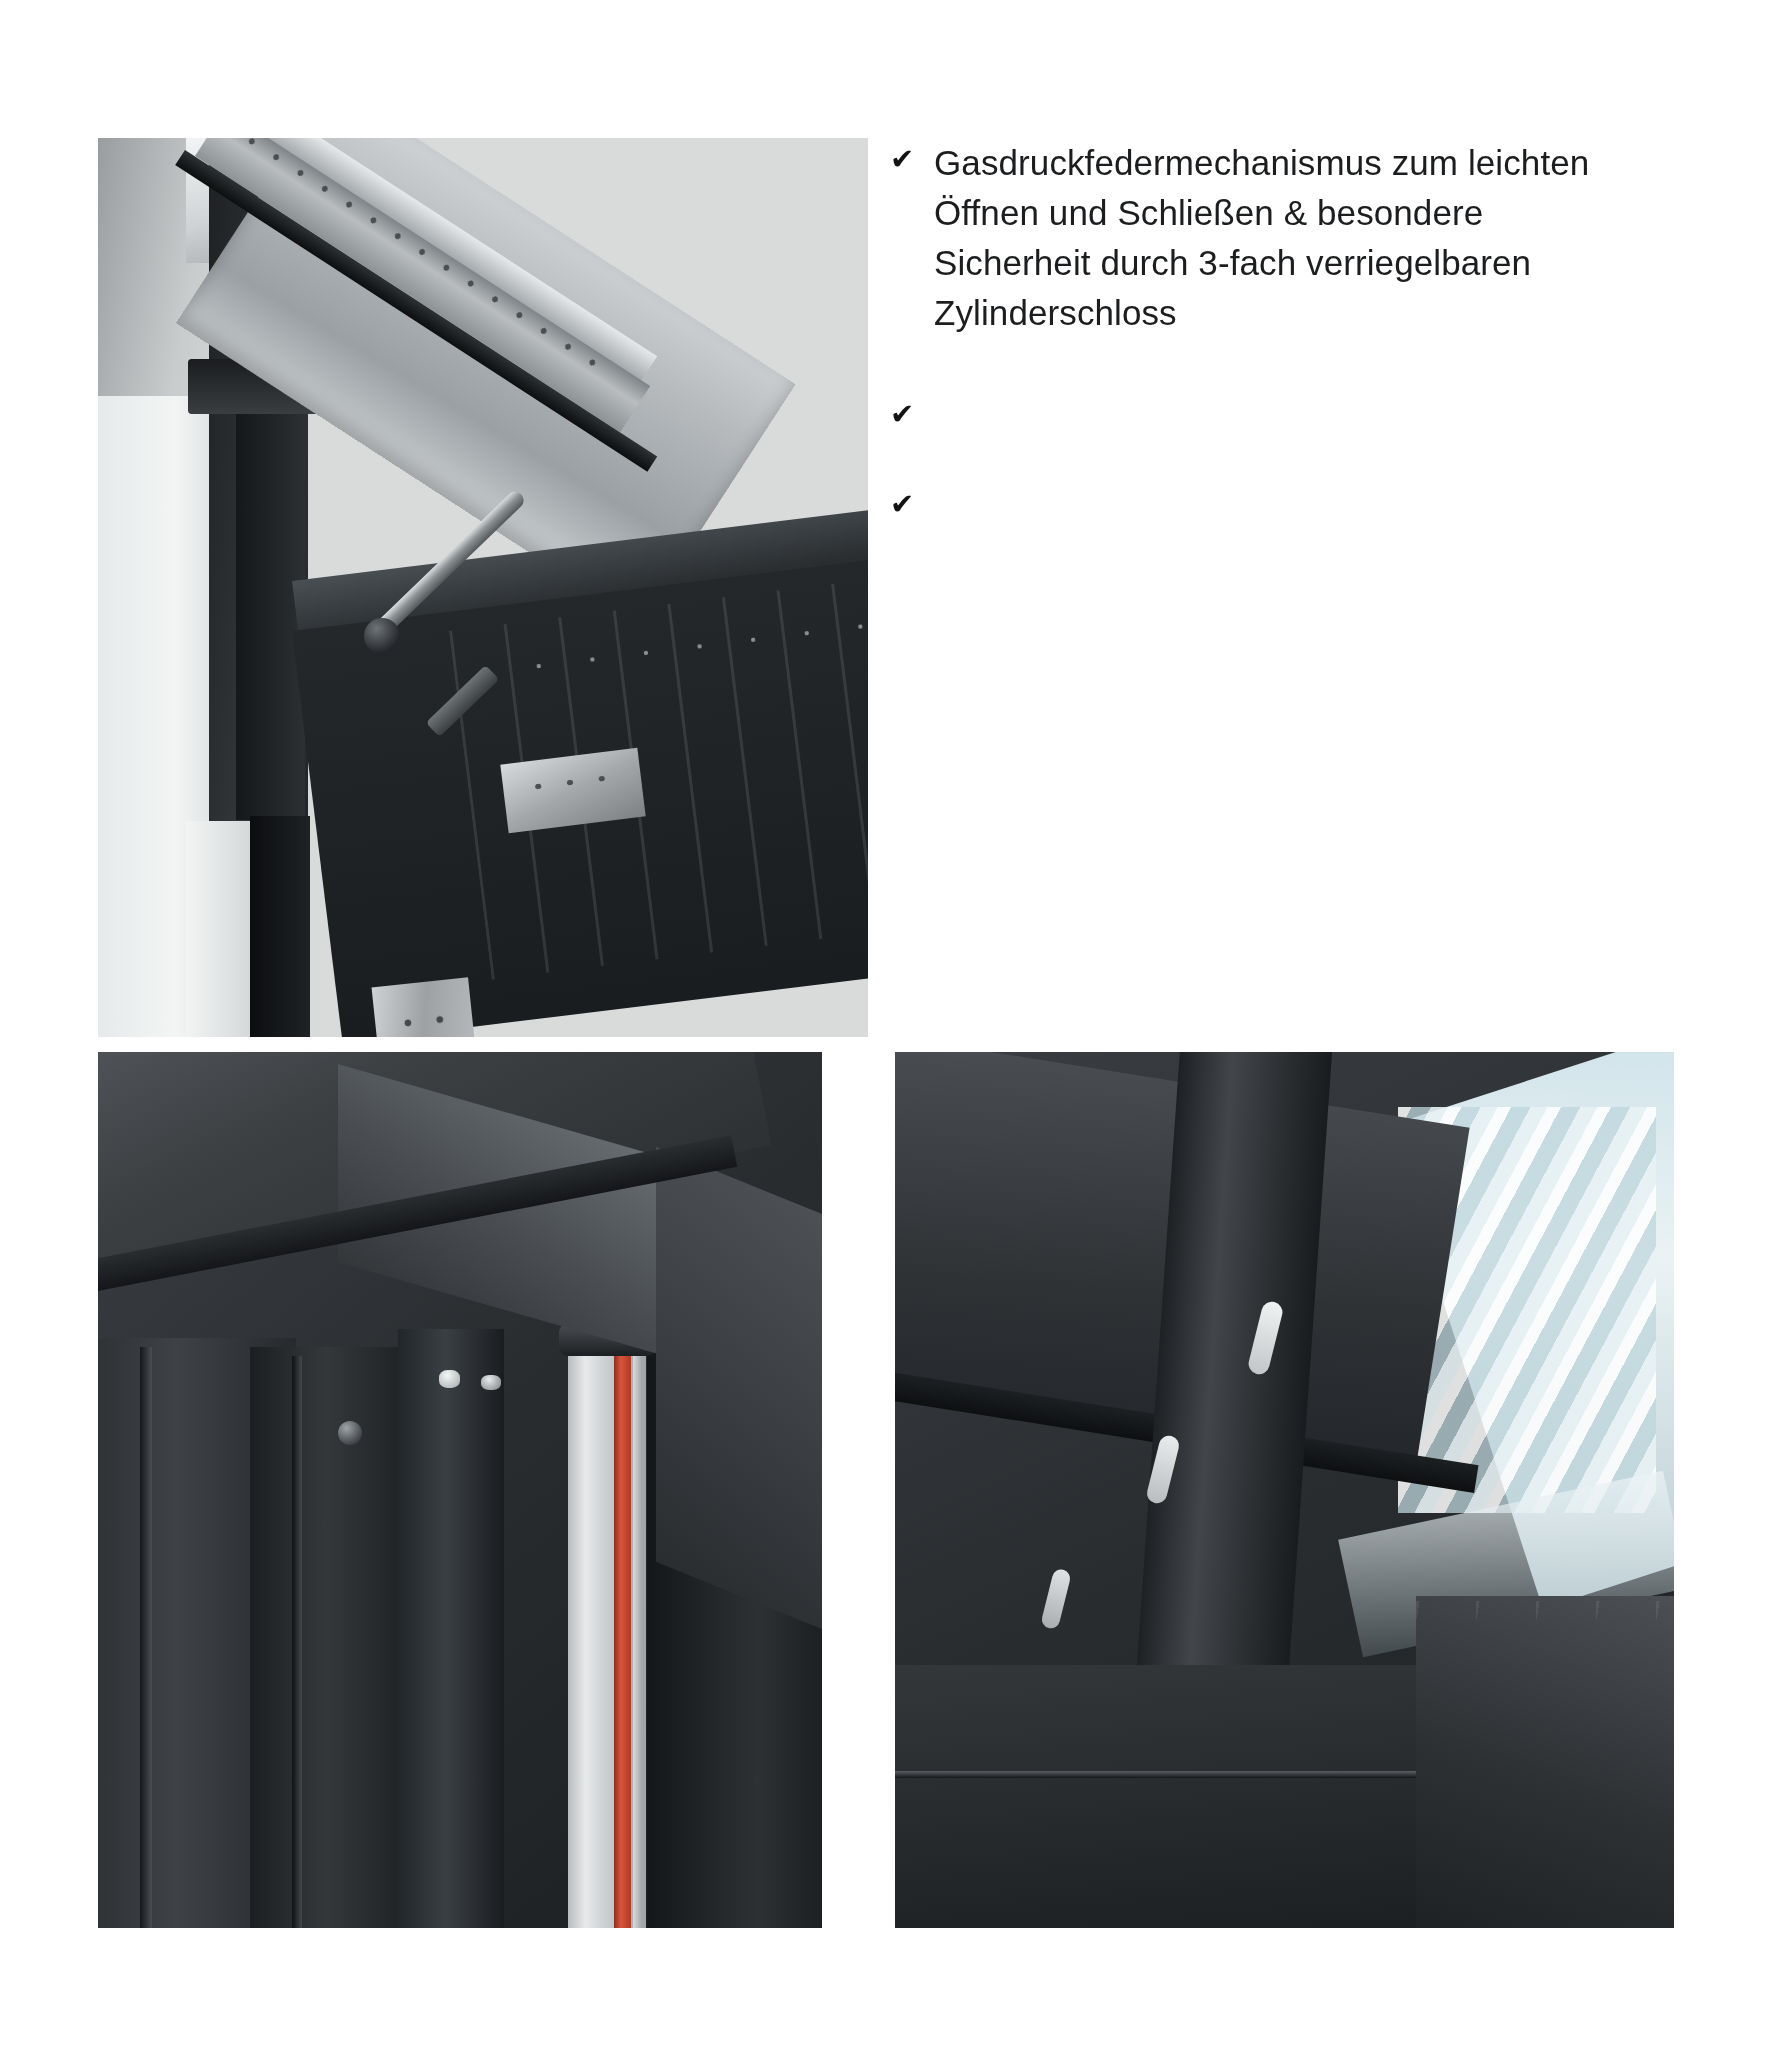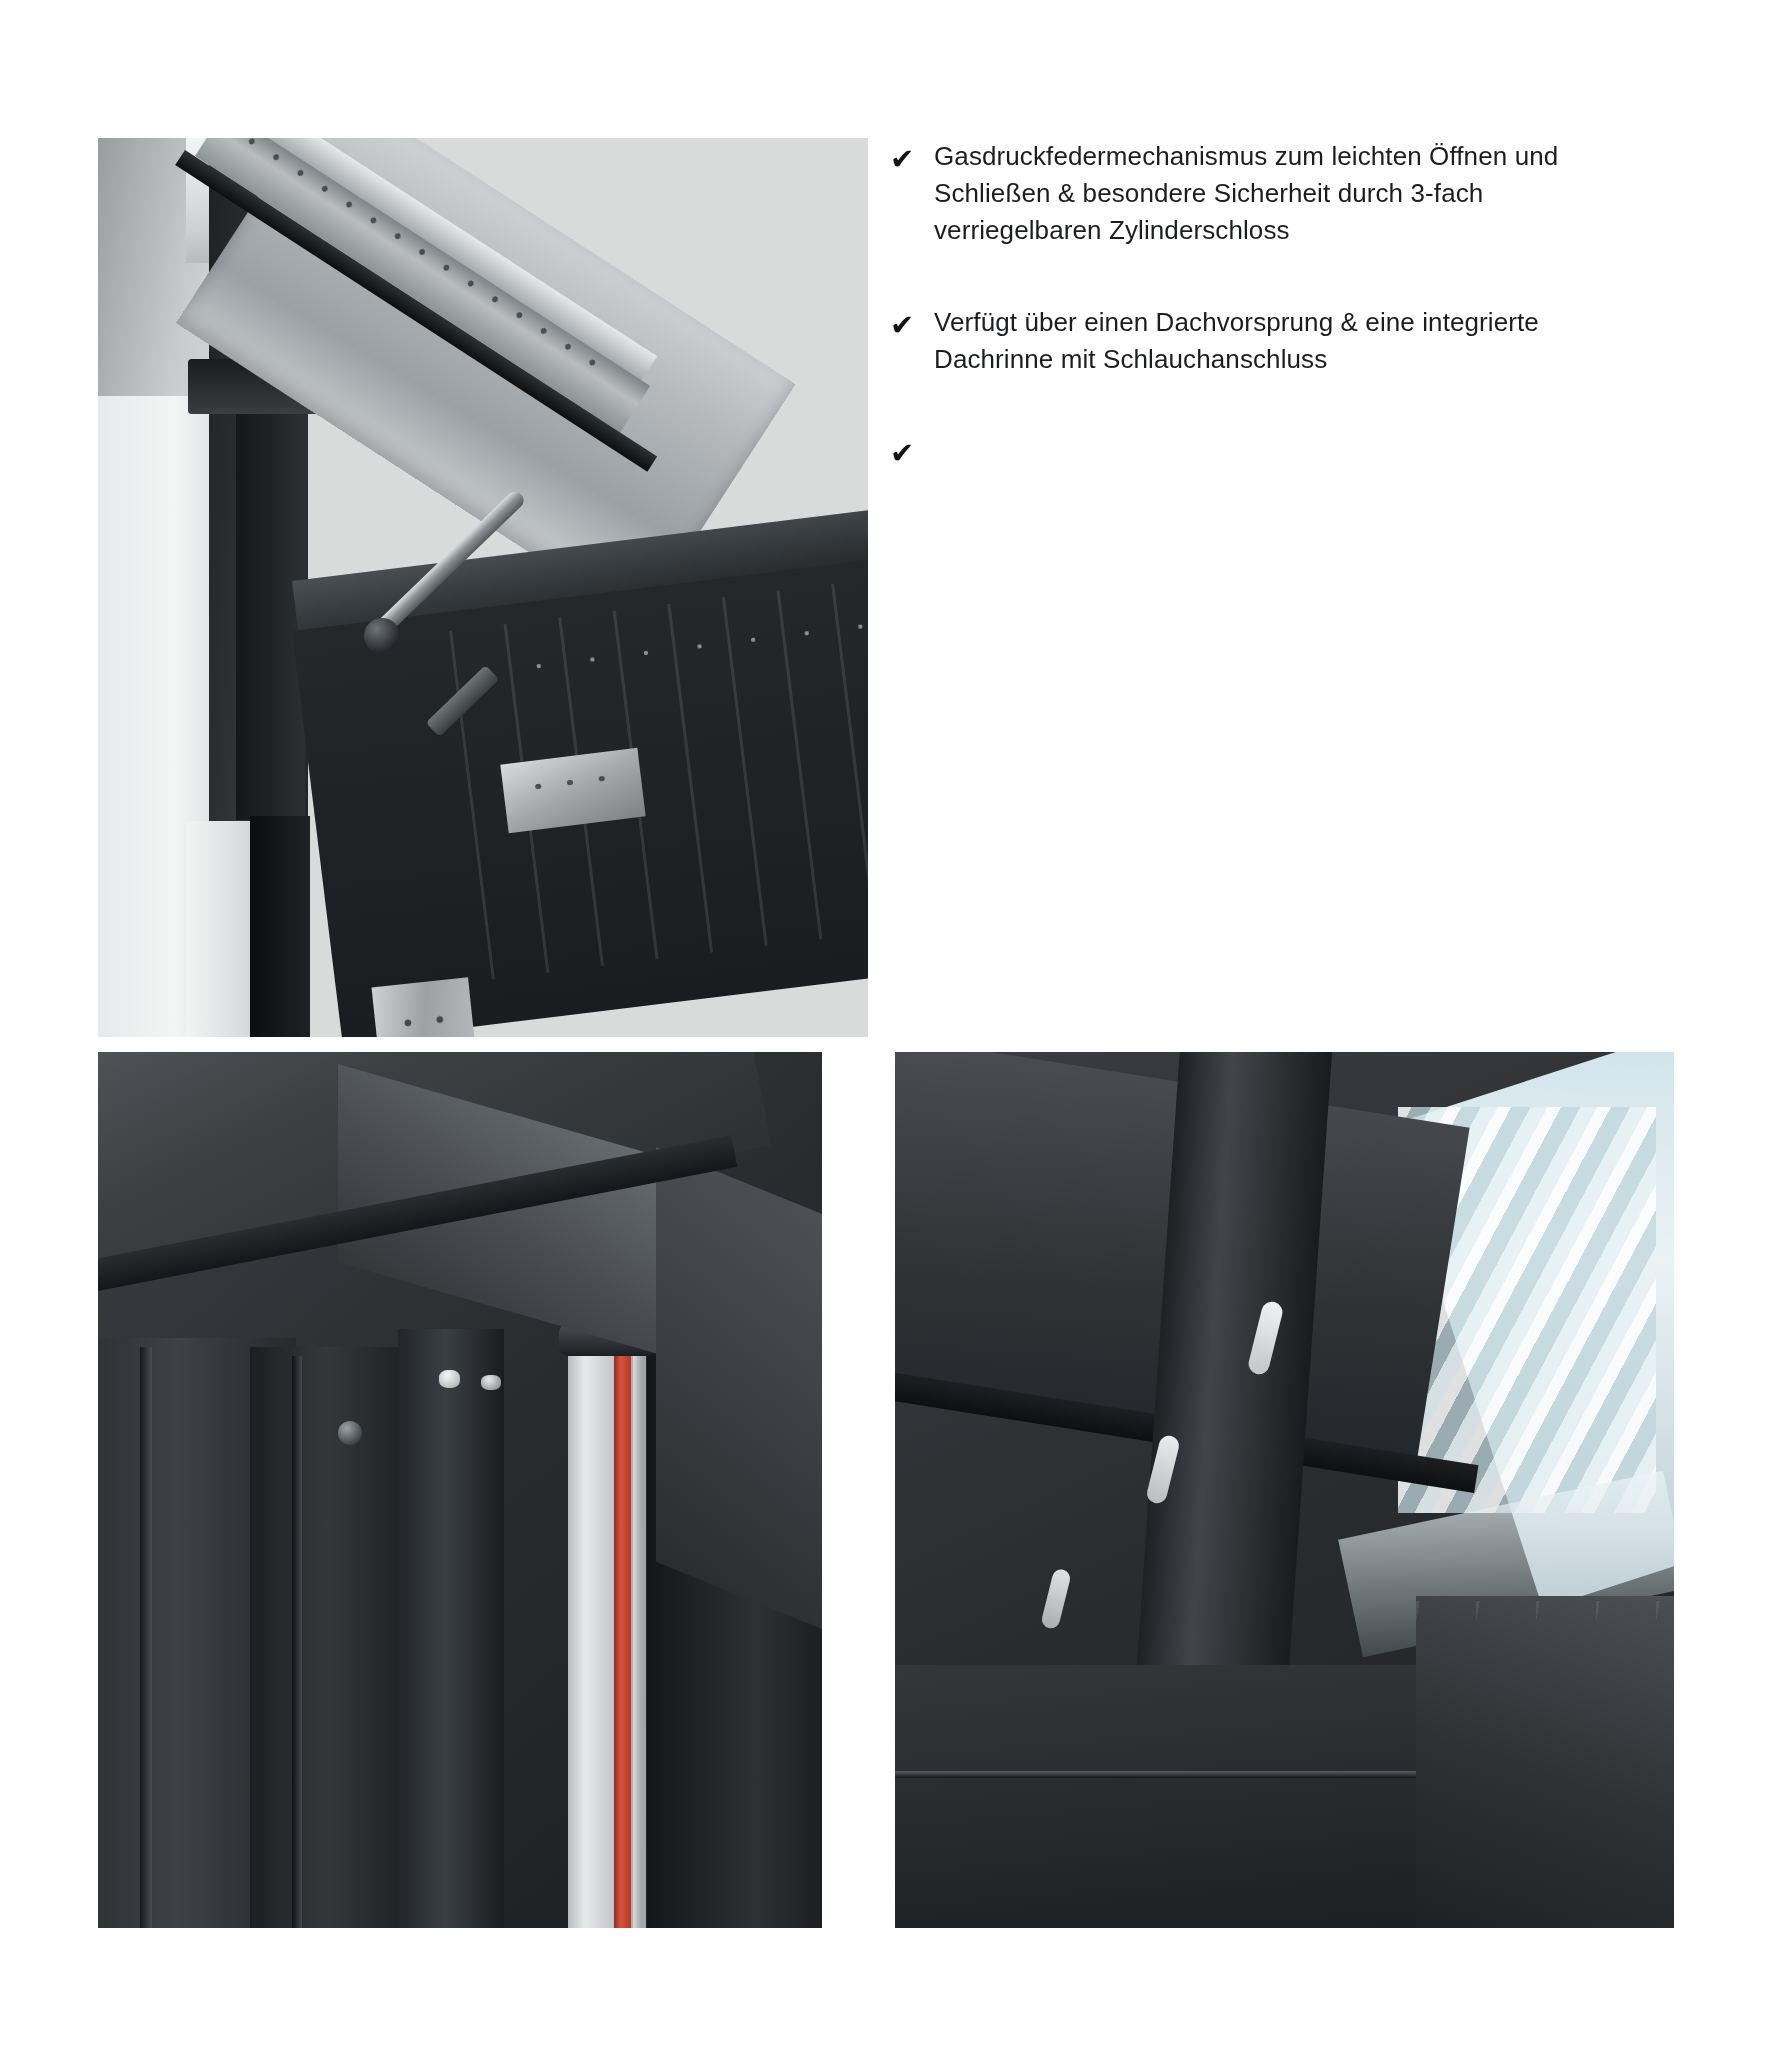--- a/index.html
+++ b/index.html
@@ -243,21 +243,21 @@
   }
   .feature .check {
     flex: 0 0 auto;
     width: 44px;
     font-size: 29px;
     line-height: 1;
     color: #111315;
     padding-top: 7.4px;
   }
   .feature .txt {
-    font-size: 26px;
+    font-size: 35px;
     line-height: 1.43;
     color: #1b1d1f;
     letter-spacing: 0.1px;
     max-width: 701px;
   }
 
   
   .bottom-row {
     position: absolute;
     left: 0;
@@ -539,21 +539,20 @@
 
     <div class="features">
 
       <div class="feature">
         <span class="check">✔</span>
         <span class="txt">Gasdruckfedermechanismus zum leichten Öffnen und Schließen &amp; besondere Sicherheit durch 3-fach verriegelbaren Zylinderschloss</span>
       </div>
 
       <div class="feature">
         <span class="check">✔</span>
-        <span class="txt">Verfügt über einen Dachvorsprung &amp; eine integrierte Dachrinne mit Schlauchanschluss</span>
       </div>
 
       <div class="feature">
         <span class="check">✔</span>
       </div>
 
     </div>
   </div>
 
   <div class="bottom-row"></div>

